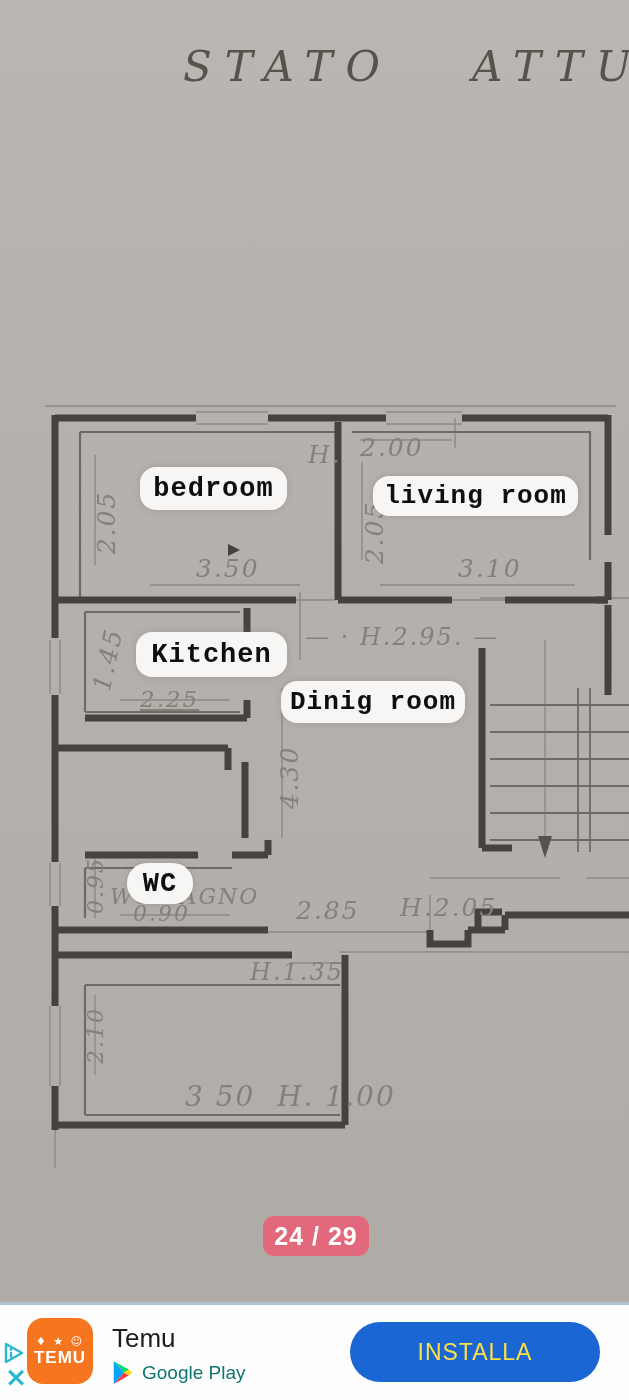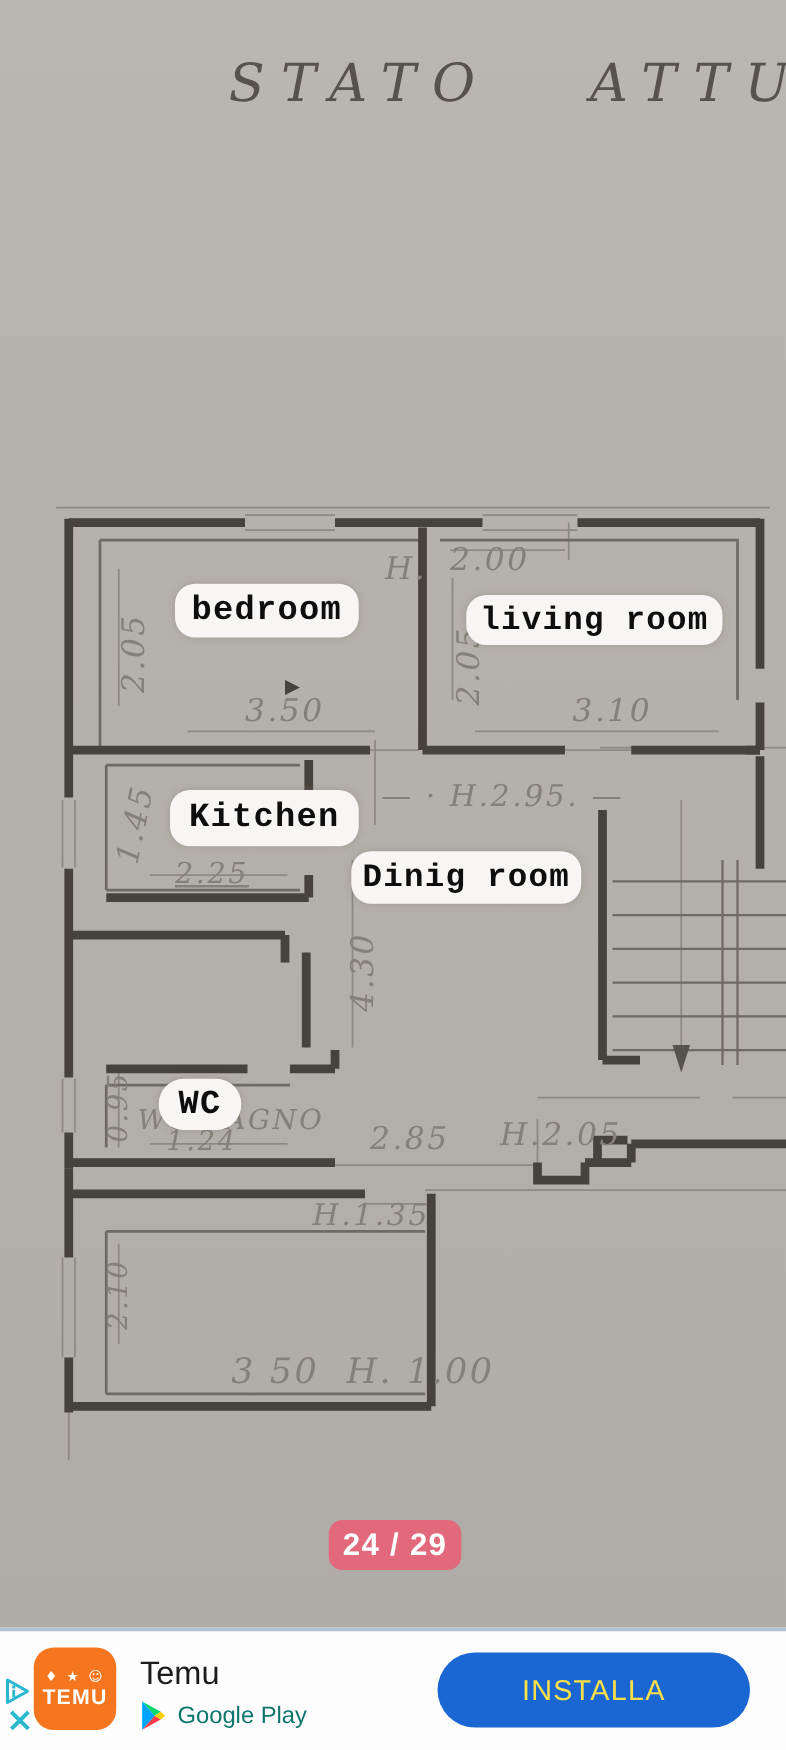--- a/index.html
+++ b/index.html
@@ -152,21 +152,21 @@
   <span class="meas" style="left:360px;top:433px;">2.00</span>
   <span class="meas v" style="left:343px;top:518px;">2.05</span>
   <span class="meas" style="left:196px;top:554px;">3.50</span>
   <span class="meas" style="left:458px;top:554px;">3.10</span>
   <span class="meas diag" style="left:76px;top:645px;">1.45</span>
   <span class="meas" style="left:140px;top:686px;font-size:23px;text-decoration:underline;">2.25</span>
   <span class="meas" style="left:305px;top:623px;font-size:24px;">— · H.2.95. —</span>
   <span class="meas v" style="left:258px;top:763px;">4.30</span>
   <span class="meas v" style="left:67px;top:873px;font-size:22px;">0.95</span>
   <span class="meas" style="left:110px;top:884px;font-size:22px;">WC BAGNO</span>
-  <span class="meas" style="left:133px;top:901px;font-size:22px;">1.24</span>
+  <span class="meas" style="left:133px;top:901px;font-size:22px;">0.90</span>
   <span class="meas" style="left:296px;top:896px;">2.85</span>
   <span class="meas" style="left:400px;top:893px;">H.2.05</span>
   <span class="meas" style="left:250px;top:958px;font-size:24px;">H.1.35</span>
   <span class="meas v" style="left:67px;top:1023px;font-size:22px;">2.10</span>
   <span class="meas" style="left:185px;top:1080px;font-size:28px;">3 50  H. 1.00</span>
 
   <div class="pill" style="left:140px;top:467px;width:147px;height:43px;font-size:27px;">bedroom</div>
   <div class="pill" style="left:373px;top:476px;width:205px;height:40px;font-size:26px;">living room</div>
   <div class="pill" style="left:112px;top:632px;width:151px;height:45px;font-size:27px;margin-left:24px;">Kitchen</div>
   <div class="pill" style="left:281px;top:681px;width:184px;height:42px;font-size:26px;">Dinig room</div>

